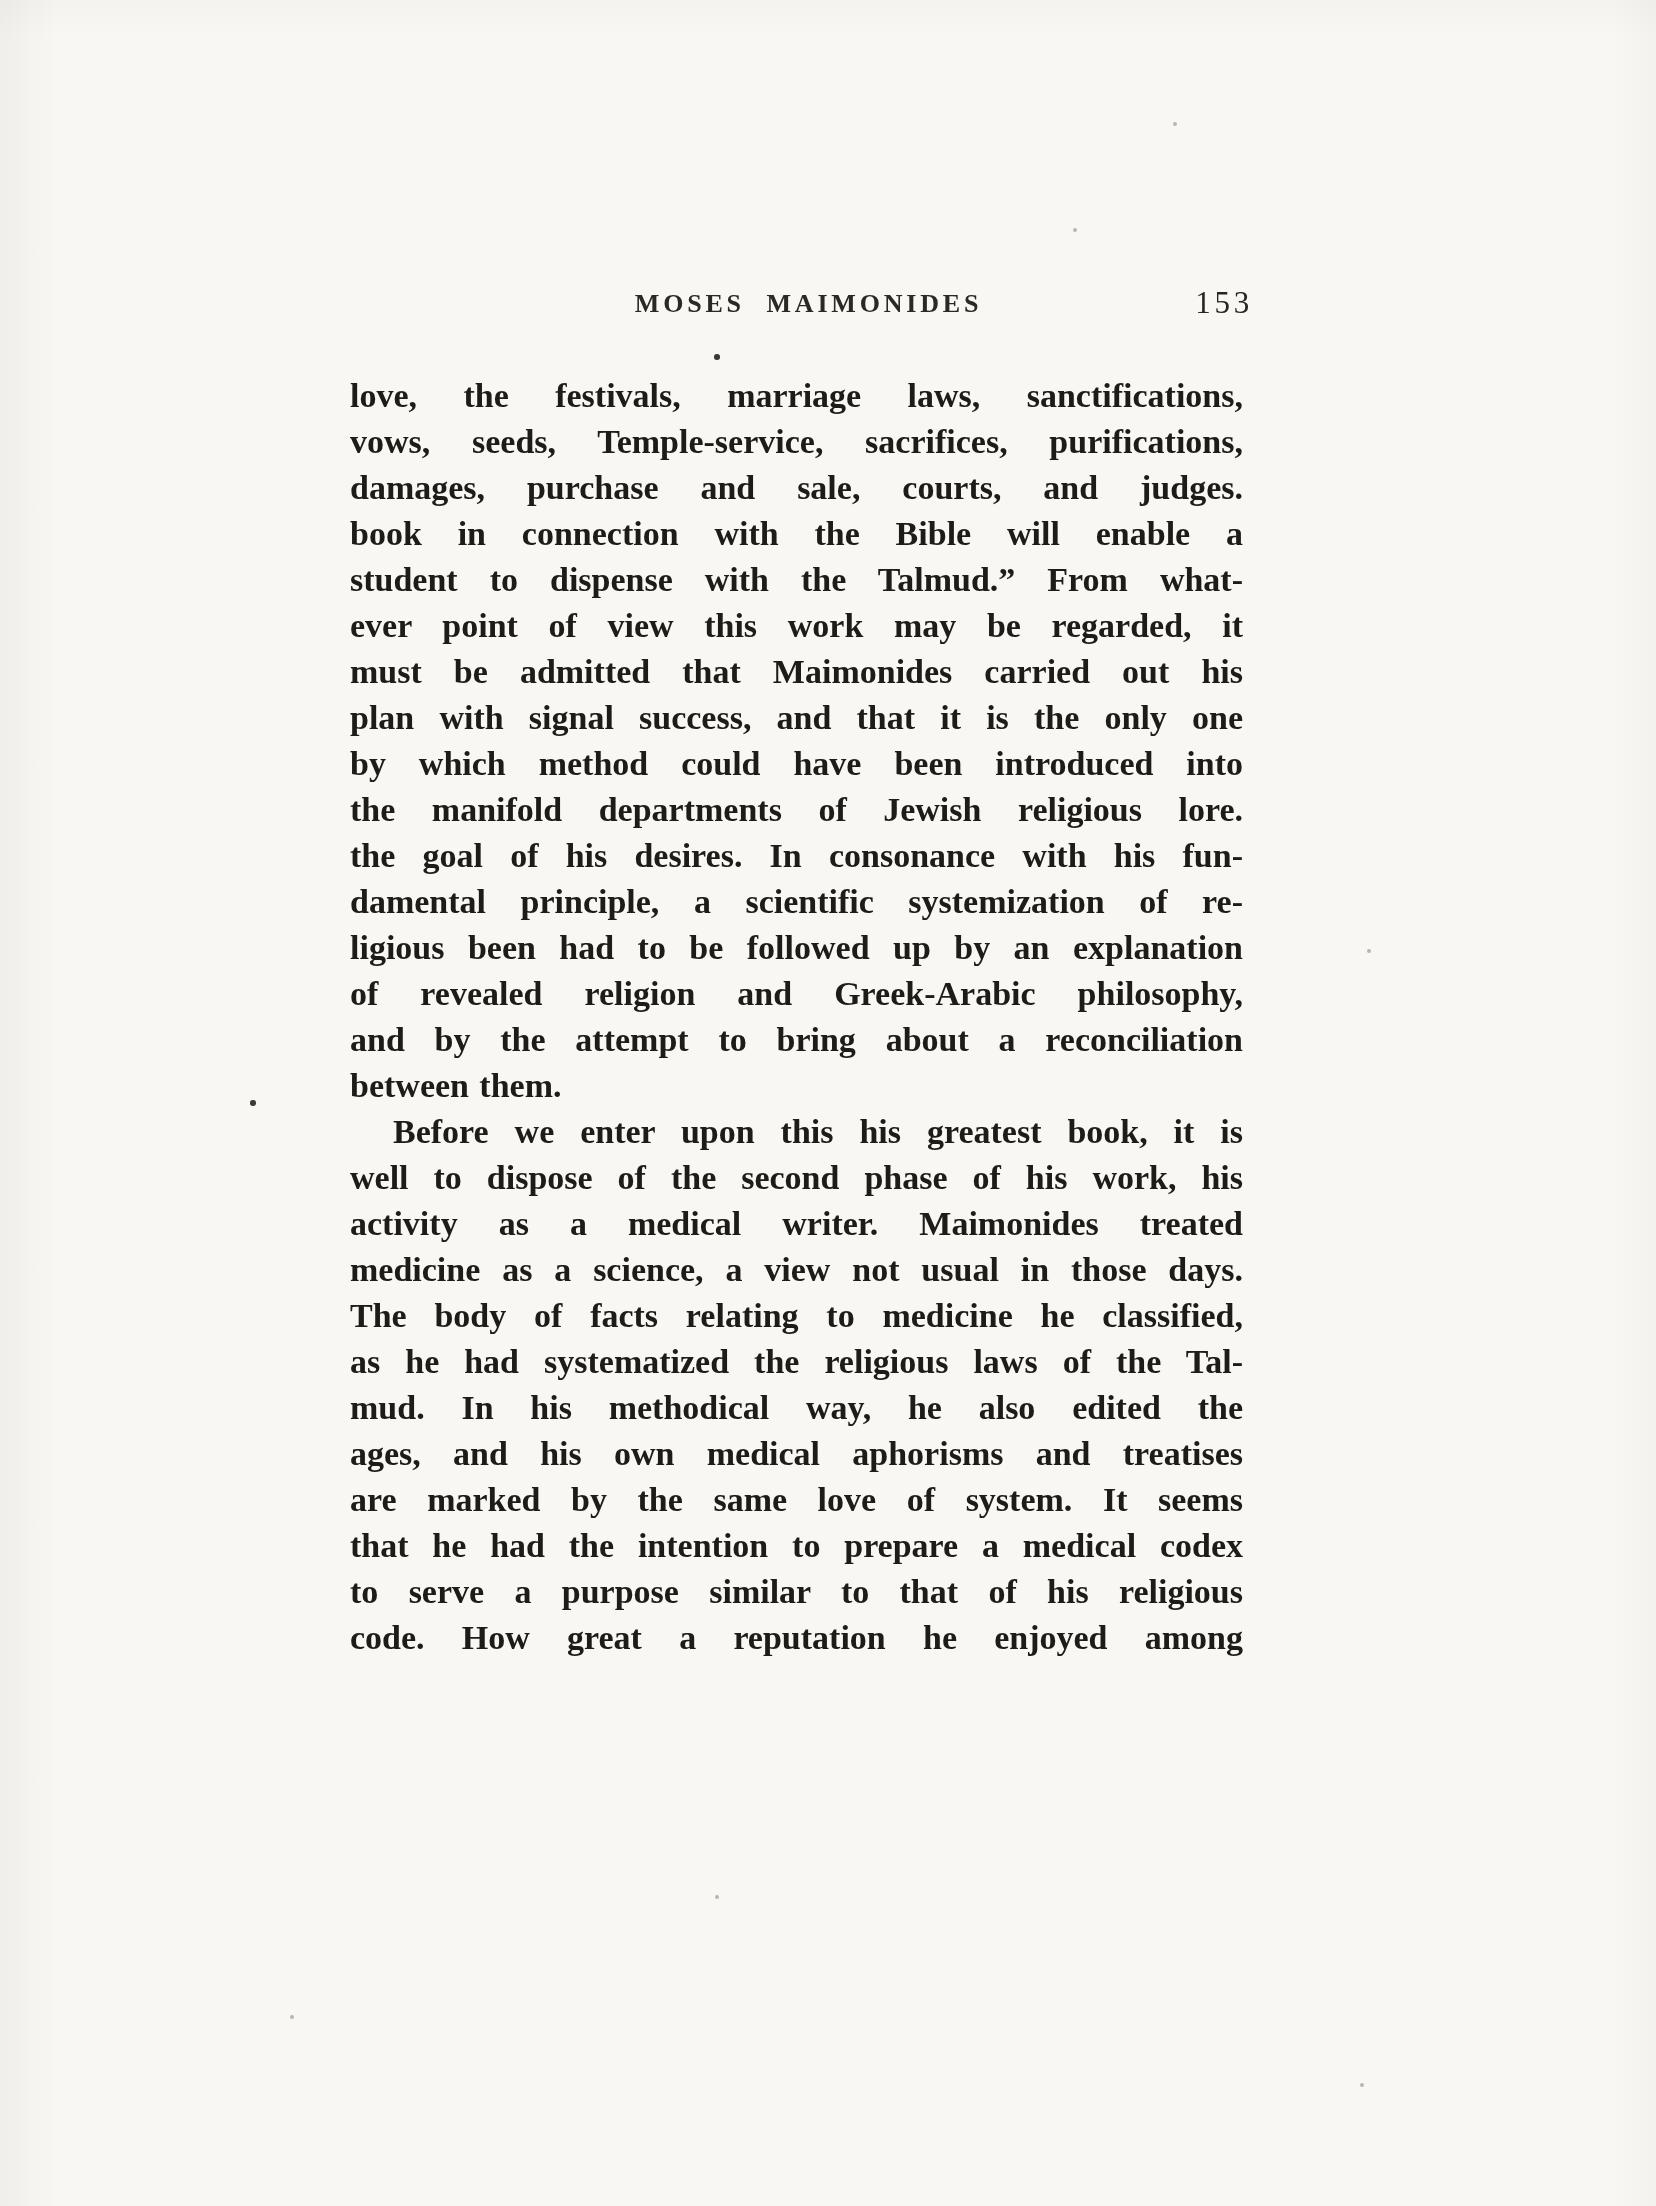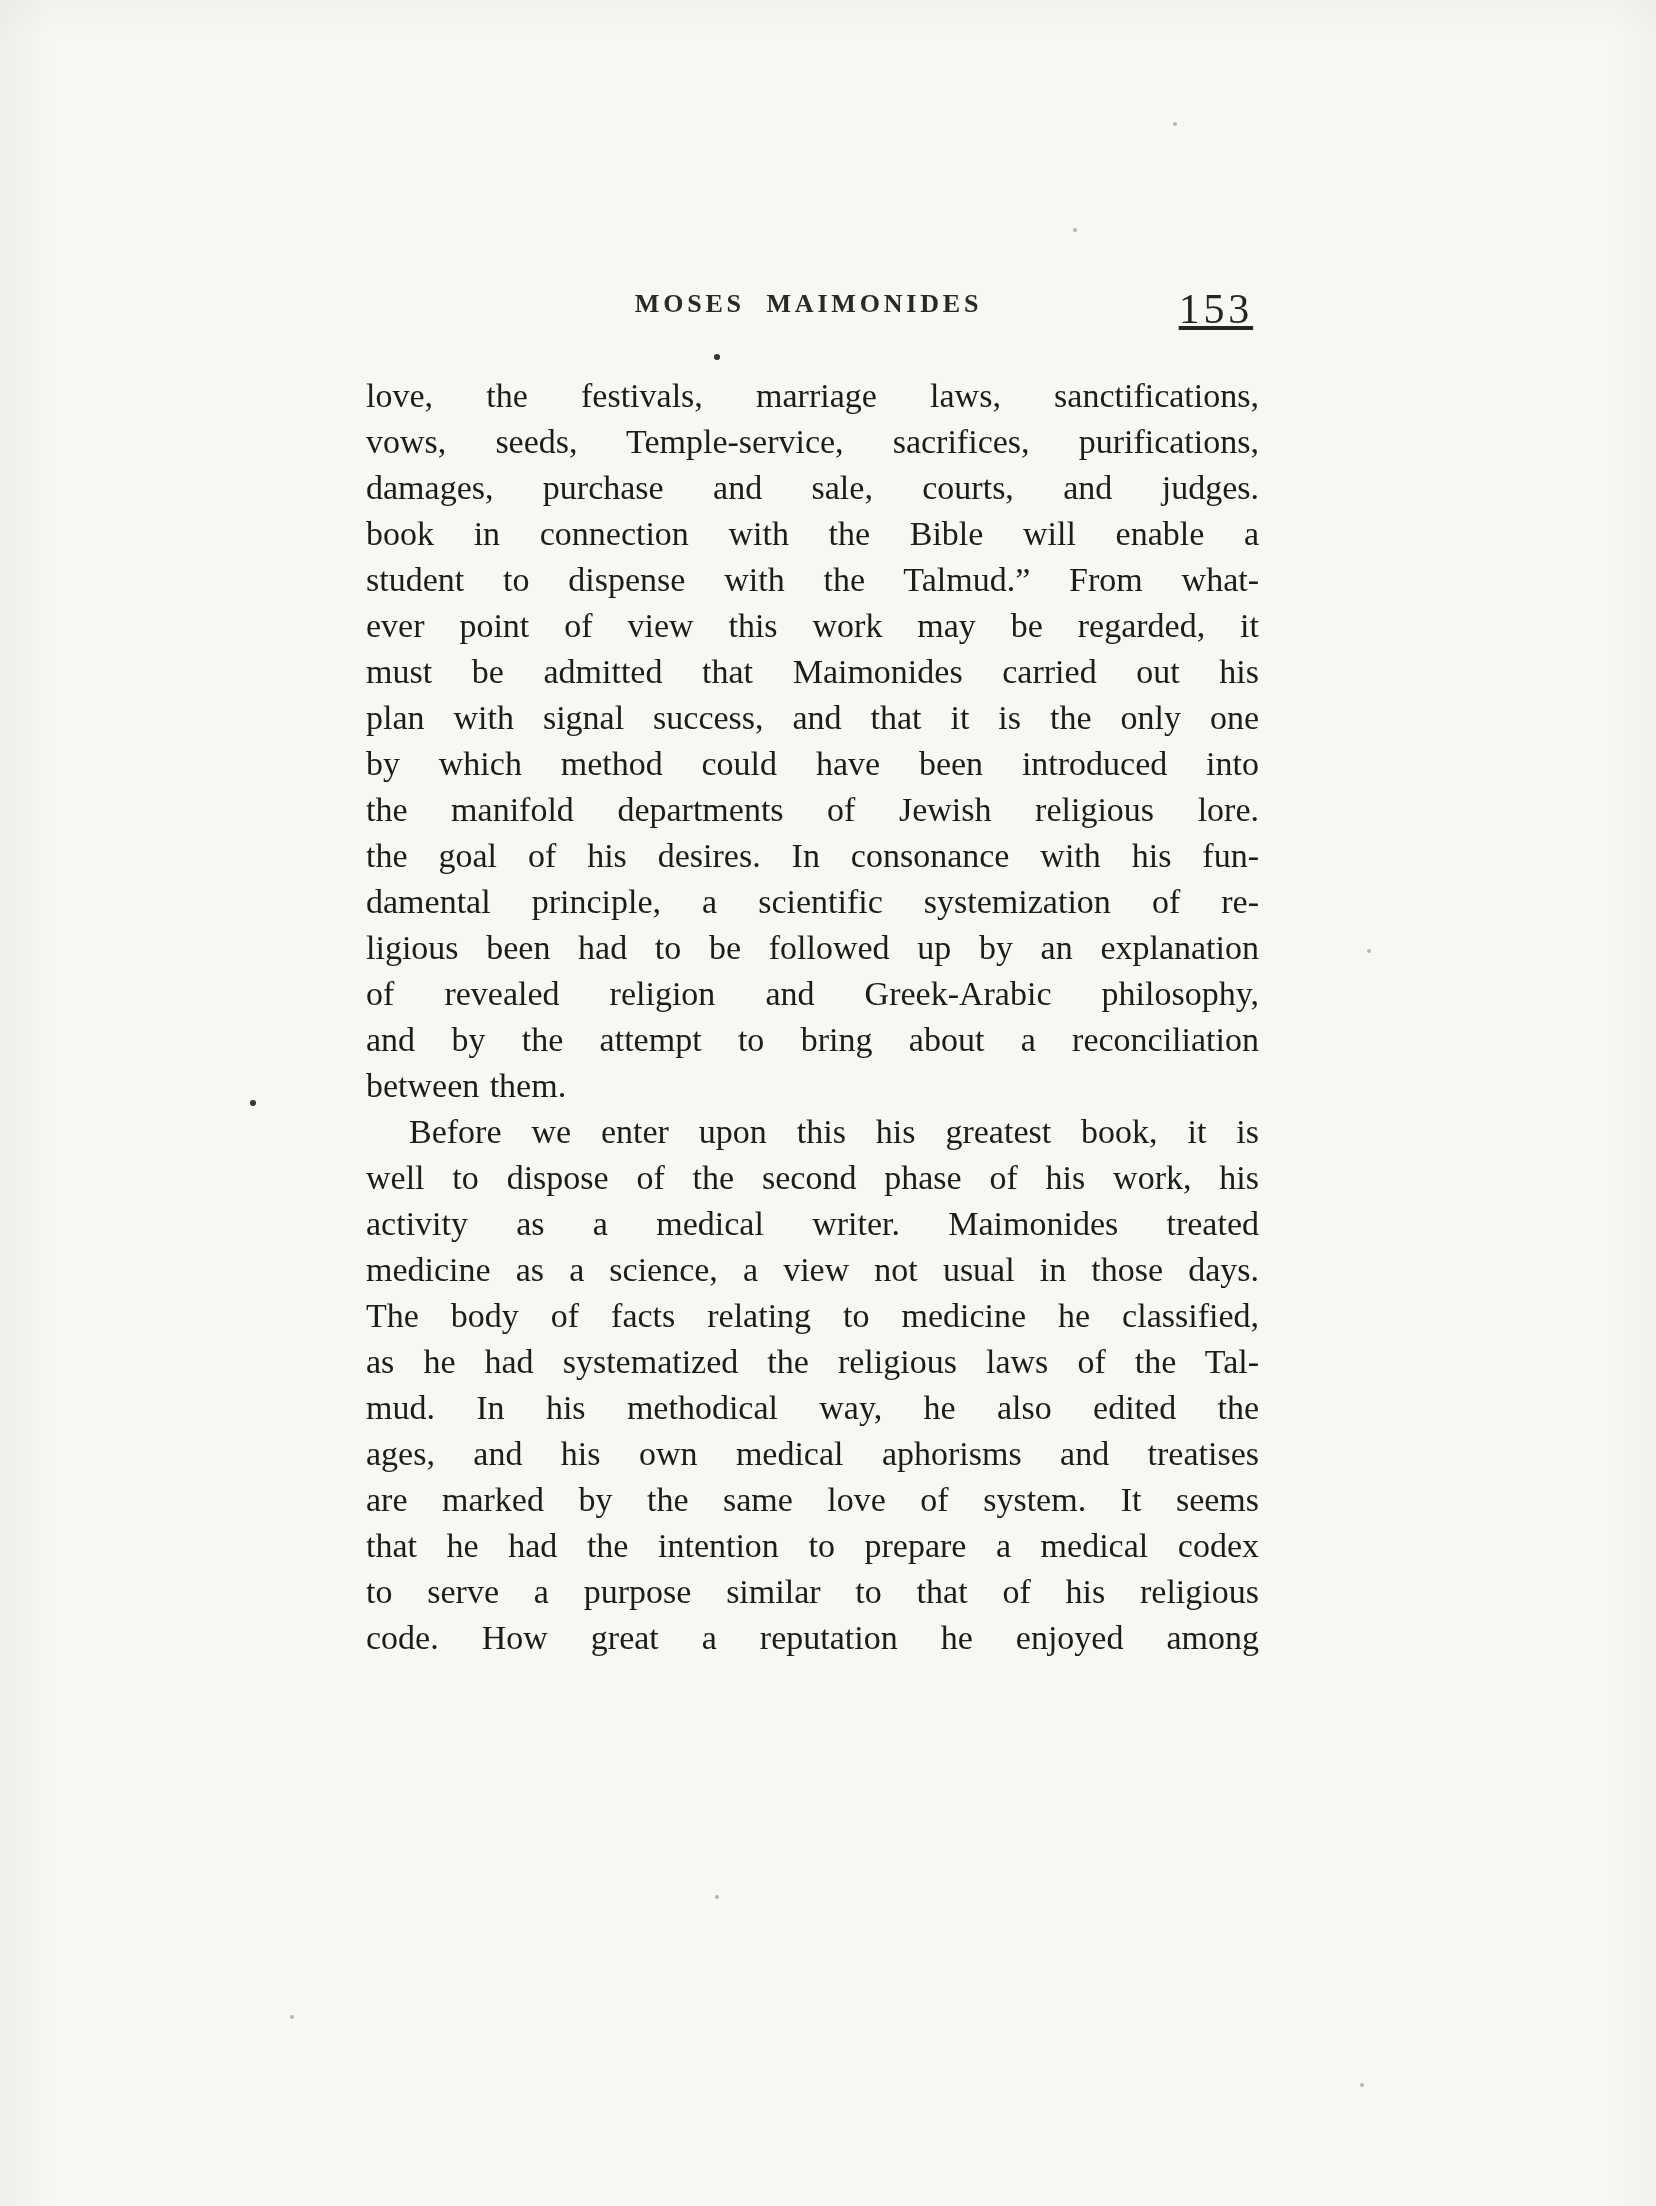--- a/index.html
+++ b/index.html
@@ -36,30 +36,30 @@
     font-weight: bold;
     font-size: 26px;
     letter-spacing: 3.8px;
     word-spacing: 11.3px;
     color: #2a2925;
   }
   .page-number {
     position: absolute;
     right: 1.9px;
     top: 0;
-    font-size: 42px;
+    font-size: 31px;
     letter-spacing: 3.8px;
     color: #26251f;
-    text-decoration: underline;
   }
   .text-block {
     position: absolute;
     top: 373px;
-    left: 366px;
+    left: 350px;
     width: 893px;
+    font-weight: bold;
   }
   .line {
     height: 46px;
     line-height: 46px;
     font-size: 34px;
     white-space: nowrap;
     text-align: justify;
     text-align-last: justify;
     word-spacing: 1.9px;
     color: #1d1c18;

